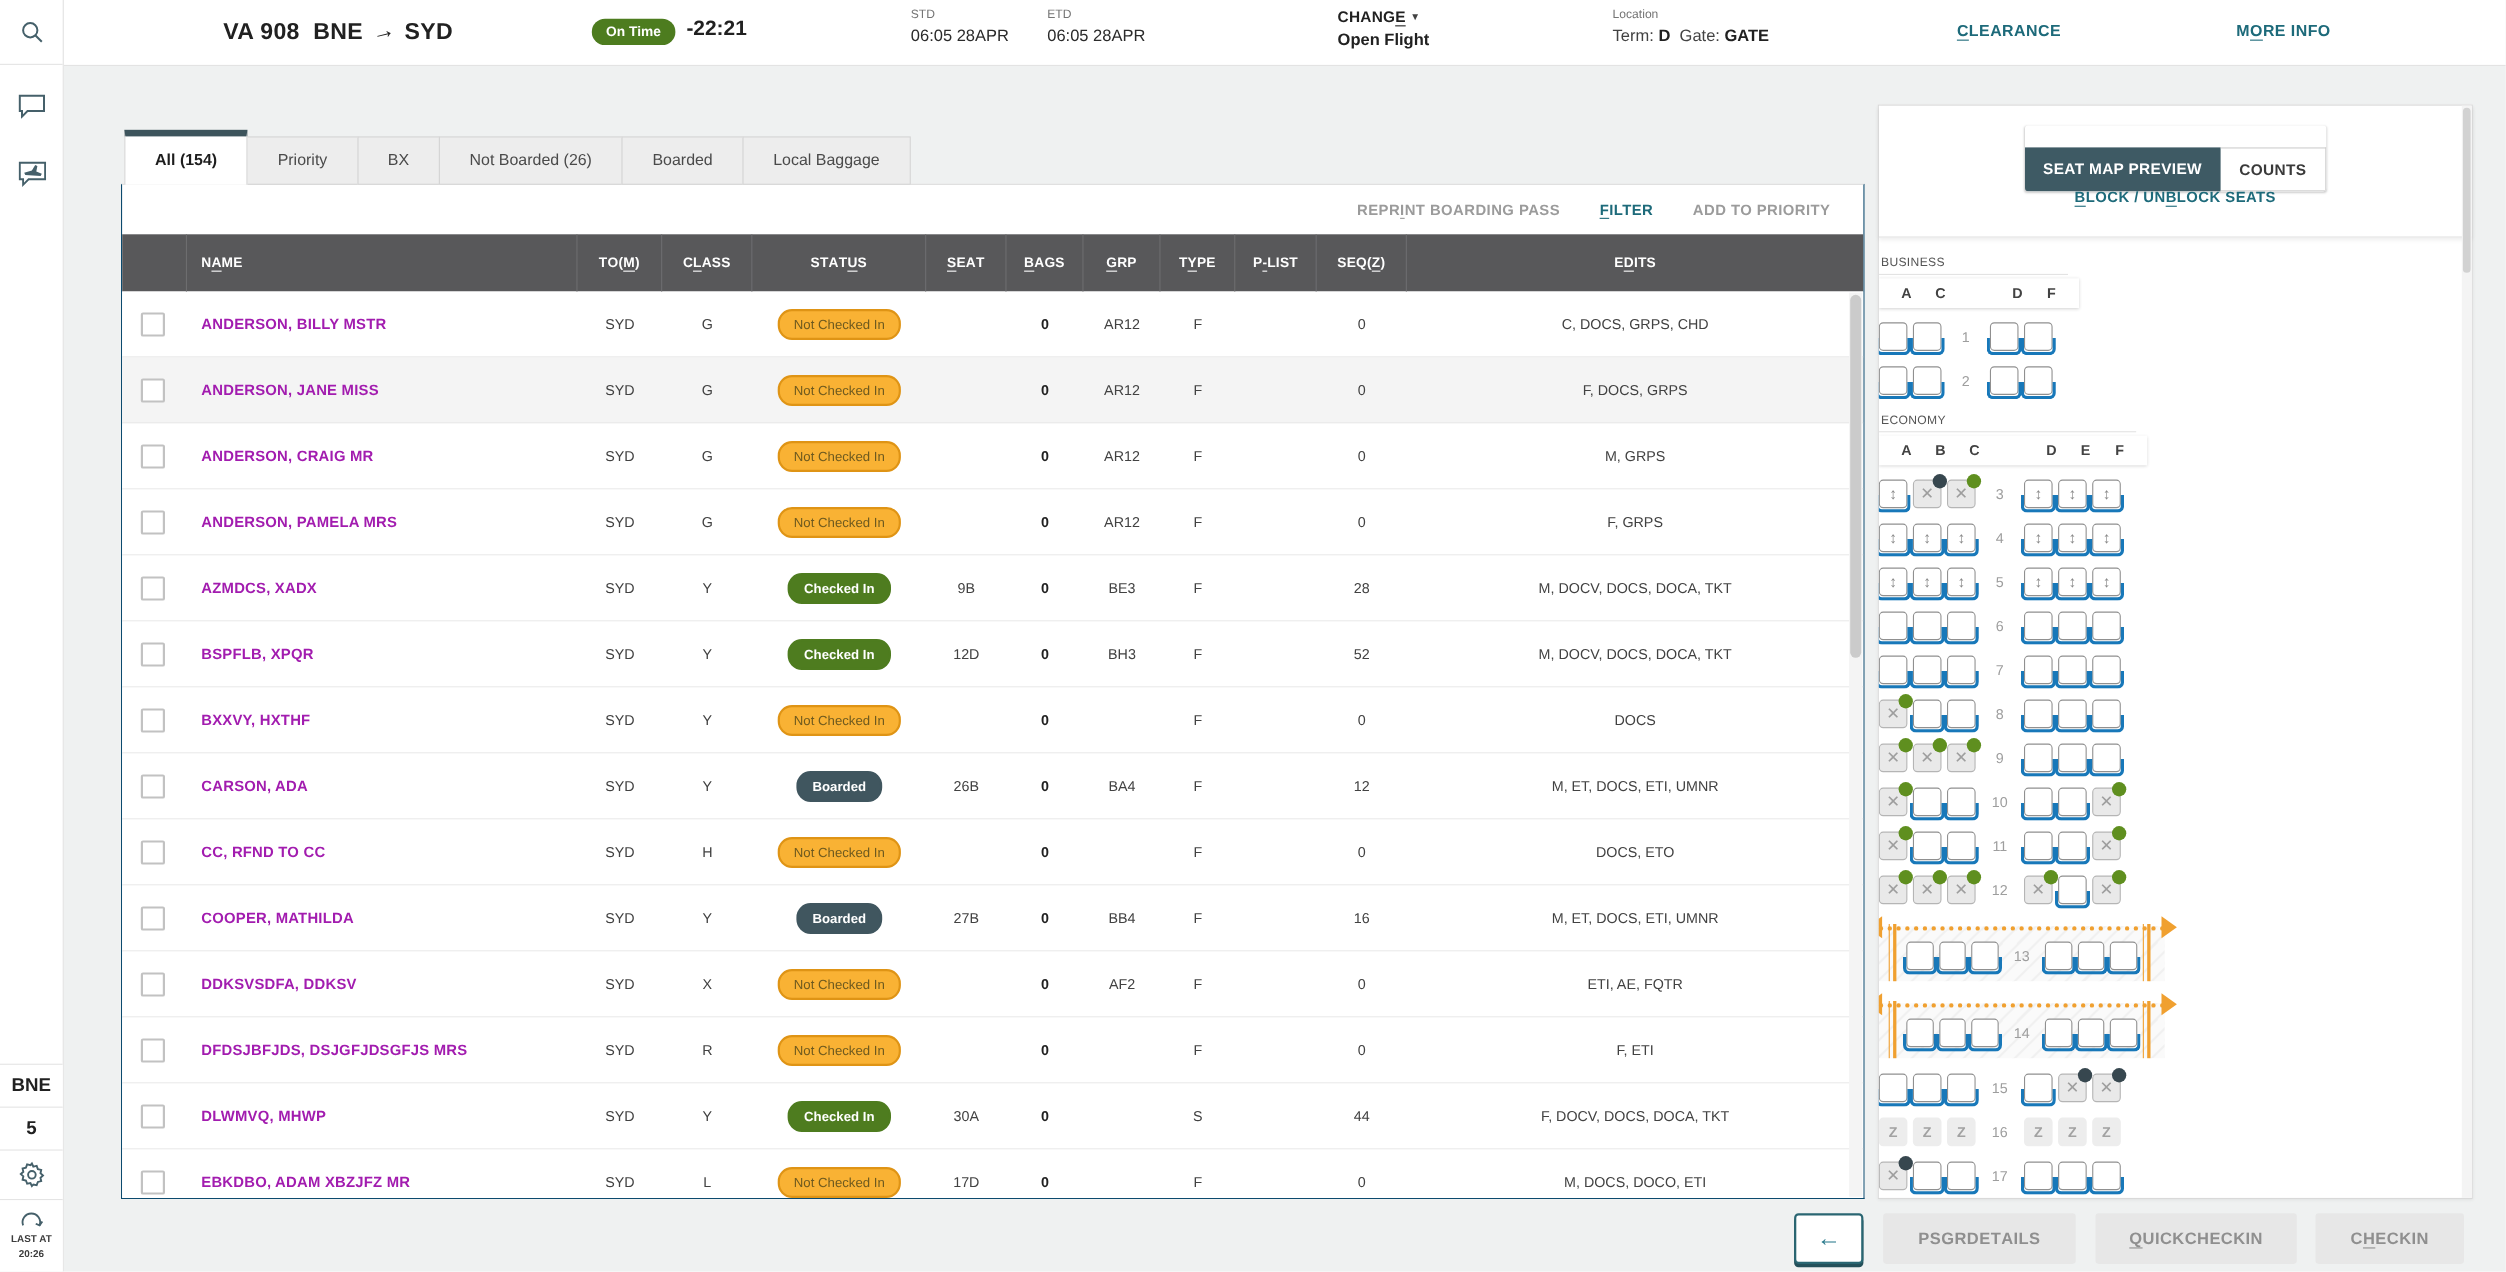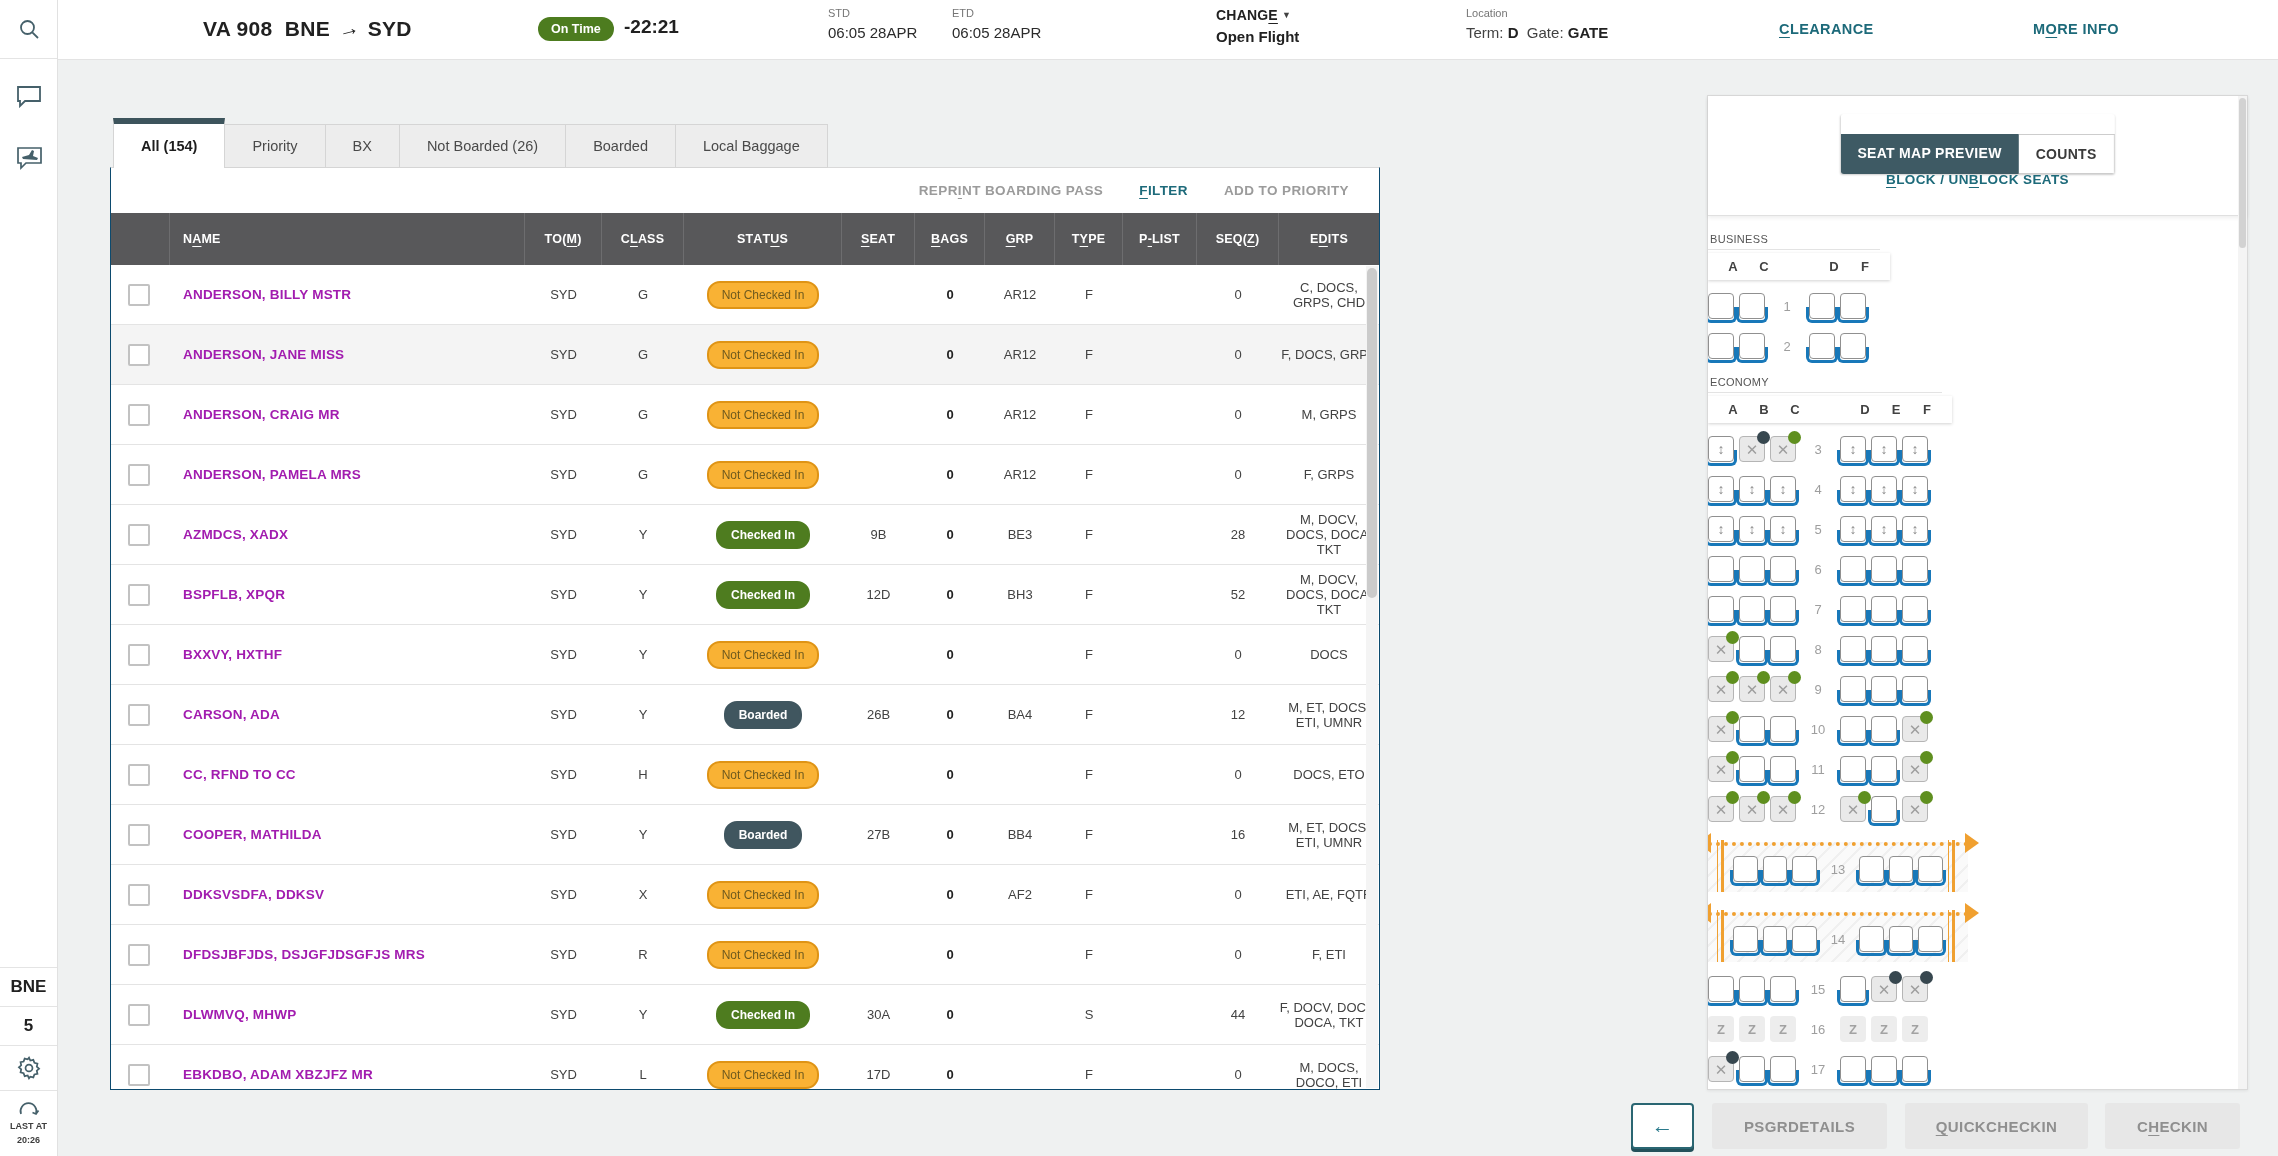--- a/index.html
+++ b/index.html
@@ -38,21 +38,21 @@
   .locblk .val b { color:#212121; }
   .hdr-link { top:21px; font-size:14.5px; font-weight:bold; color:#1d6a7a; letter-spacing:.4px; cursor:pointer; }
   .clearance { left:1721px; } .moreinfo { left:1975px; }
 
   
   .tabs { position:absolute; left:113px; top:118px; display:flex; align-items:flex-end; z-index:3; }
   .tab { height:44px; background:#ededed; border:1px solid #d5d5d5; margin-left:-1px; display:flex; align-items:center; padding:0 27px; font-size:14.5px; color:#4a4a4a; cursor:pointer; }
   .tab.active { height:50px; background:#fff; border-top:6px solid #3d545c; border-bottom:none; font-weight:bold; color:#1d1d1d; margin-left:0; position:relative; z-index:2; }
 
   
-  .card { position:absolute; left:110px; top:167px; width:1270px; height:923px; background:#fff; border:1px solid #0c4a6e; border-top:1px solid #d9d9d9; z-index:2; overflow:hidden; }
+  .card { position:absolute; left:110px; top:167px; width:1585px; height:923px; background:#fff; border:1px solid #0c4a6e; border-top:1px solid #d9d9d9; z-index:2; overflow:hidden; }
   .action-row { height:45px; display:flex; justify-content:flex-end; align-items:center; gap:36px; padding-right:30px; }
   .action-link { font-size:13.5px; font-weight:bold; letter-spacing:.4px; cursor:pointer; }
   .action-link.on { color:#1d6a7a; }
   .action-link.off { color:#9b9b9b; }
 
   .thead { display:flex; background:#58585a; height:52px; align-items:stretch; }
   .th { color:#fff; font-size:12.5px; font-weight:bold; display:flex; align-items:center; justify-content:center; border-right:1px solid #6d6d6f; letter-spacing:.2px; }
   .th:last-child { border-right:none; }
   .th.left { justify-content:flex-start; padding-left:13px; }
 

